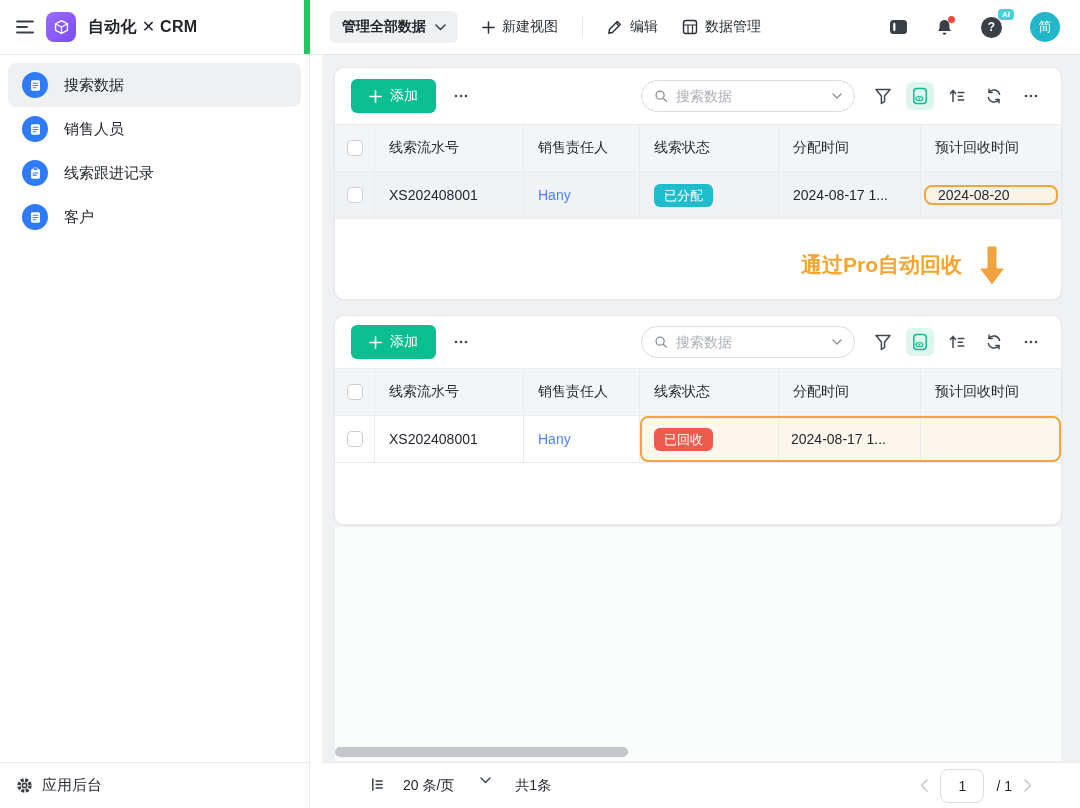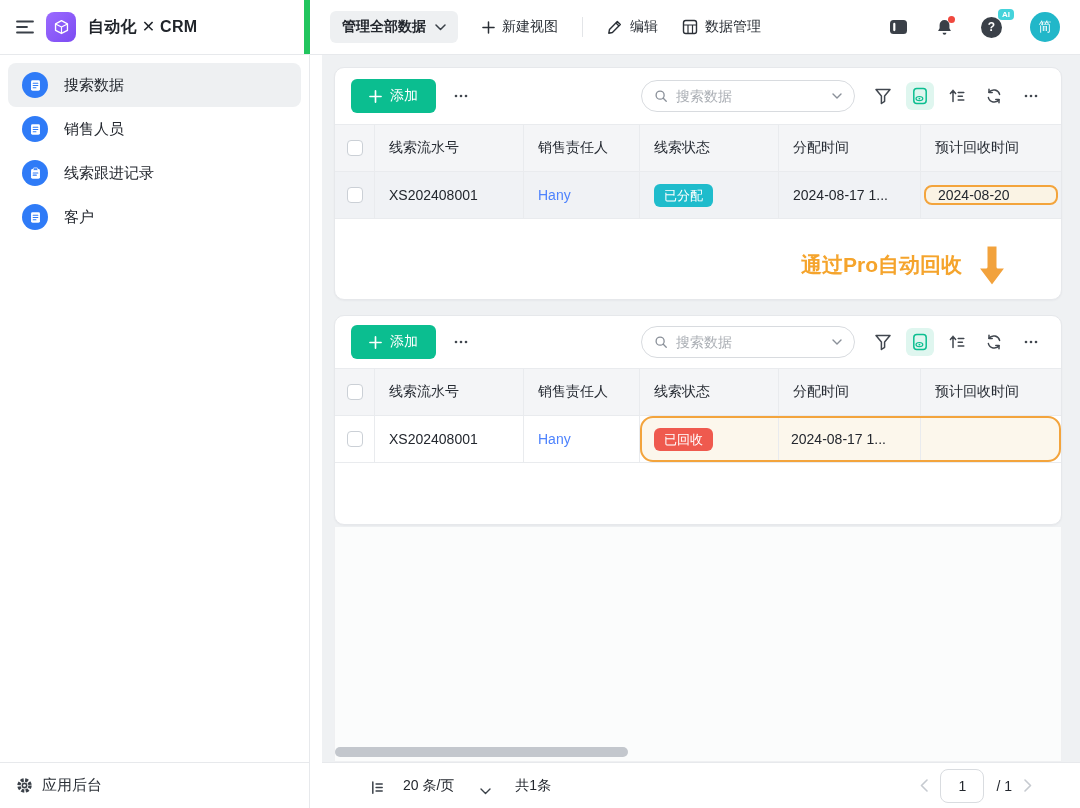--- a/index.html
+++ b/index.html
@@ -82,33 +82,33 @@
   .badge { display:inline-block; padding:5px 10px; border-radius:6px; color:#fff; font-size:13px; line-height:1; }
   .badge-teal { background:#1FBCCC; }
   .badge-red { background:#EF5A4E; }
 
   
   .c-recycle.p0 { padding:0; display:flex; }
   .hl-single { flex:1; margin:3px; border:2px solid #F3A43C; border-radius:8px; background:#FAF3E4; display:flex; align-items:center; padding:0 12px; font-size:14px; color:#23272E; }
 
   
   .c-rest { flex:1; padding:0; position:relative; border-right:0; }
-  .hl-group { position:absolute; inset:0; border:2px solid #F3A43C; border-radius:13px; background:#FCF7EC; display:flex; align-items:stretch; overflow:hidden; }
+  .hl-group { position:absolute; inset:0; border:2px solid #F3A43C; border-radius:8px; background:#FCF7EC; display:flex; align-items:stretch; overflow:hidden; }
   .hl-group .gcell { display:flex; align-items:center; padding:0 12px; border-right:1px solid #E9EBEE; font-size:14px; color:#23272E; }
   .hl-group .g-status { width:137px; flex:0 0 137px; }
   .hl-group .g-assign { width:142px; flex:0 0 142px; }
   .hl-group .g-recycle { flex:1; border-right:0; }
 
   
   .annotation { position:absolute; right:52px; bottom:10px; display:flex; align-items:flex-start; gap:13px; pointer-events:none; }
   .annotation .atext { font-size:21px; font-weight:700; color:#F5A42C; padding-top:8px; text-shadow:0 0 2px #fff; }
 
   
   .pagebar { height:46px; flex:0 0 46px; background:#fff; border-top:1px solid #E7E9EC; display:flex; align-items:center; padding:0 48px; }
-  .pb-left { display:flex; align-items:flex-end; font-size:14px; color:#23272E; }
+  .pb-left { display:flex; align-items:flex-start; font-size:14px; color:#23272E; }
   .pb-size { margin-left:18px; cursor:pointer; }
   .pb-chevron { margin-left:26px; color:#3A4048; cursor:pointer; display:flex; }
   .pb-total { margin-left:24px; }
   .pb-right { margin-left:auto; display:flex; align-items:center; gap:12px; }
   .pb-arrow { color:#C6CAD0; font-size:15px; cursor:pointer; display:flex; }
   .pb-input { width:44px; height:34px; border:1px solid #D9DCE0; border-radius:8px; text-align:center; font-size:14px; color:#23272E; outline:0; font-family:"Liberation Sans","DejaVu Sans",sans-serif; }
   .pb-slash { font-size:14px; color:#23272E; }
 </style>
 </head>
 <body>

